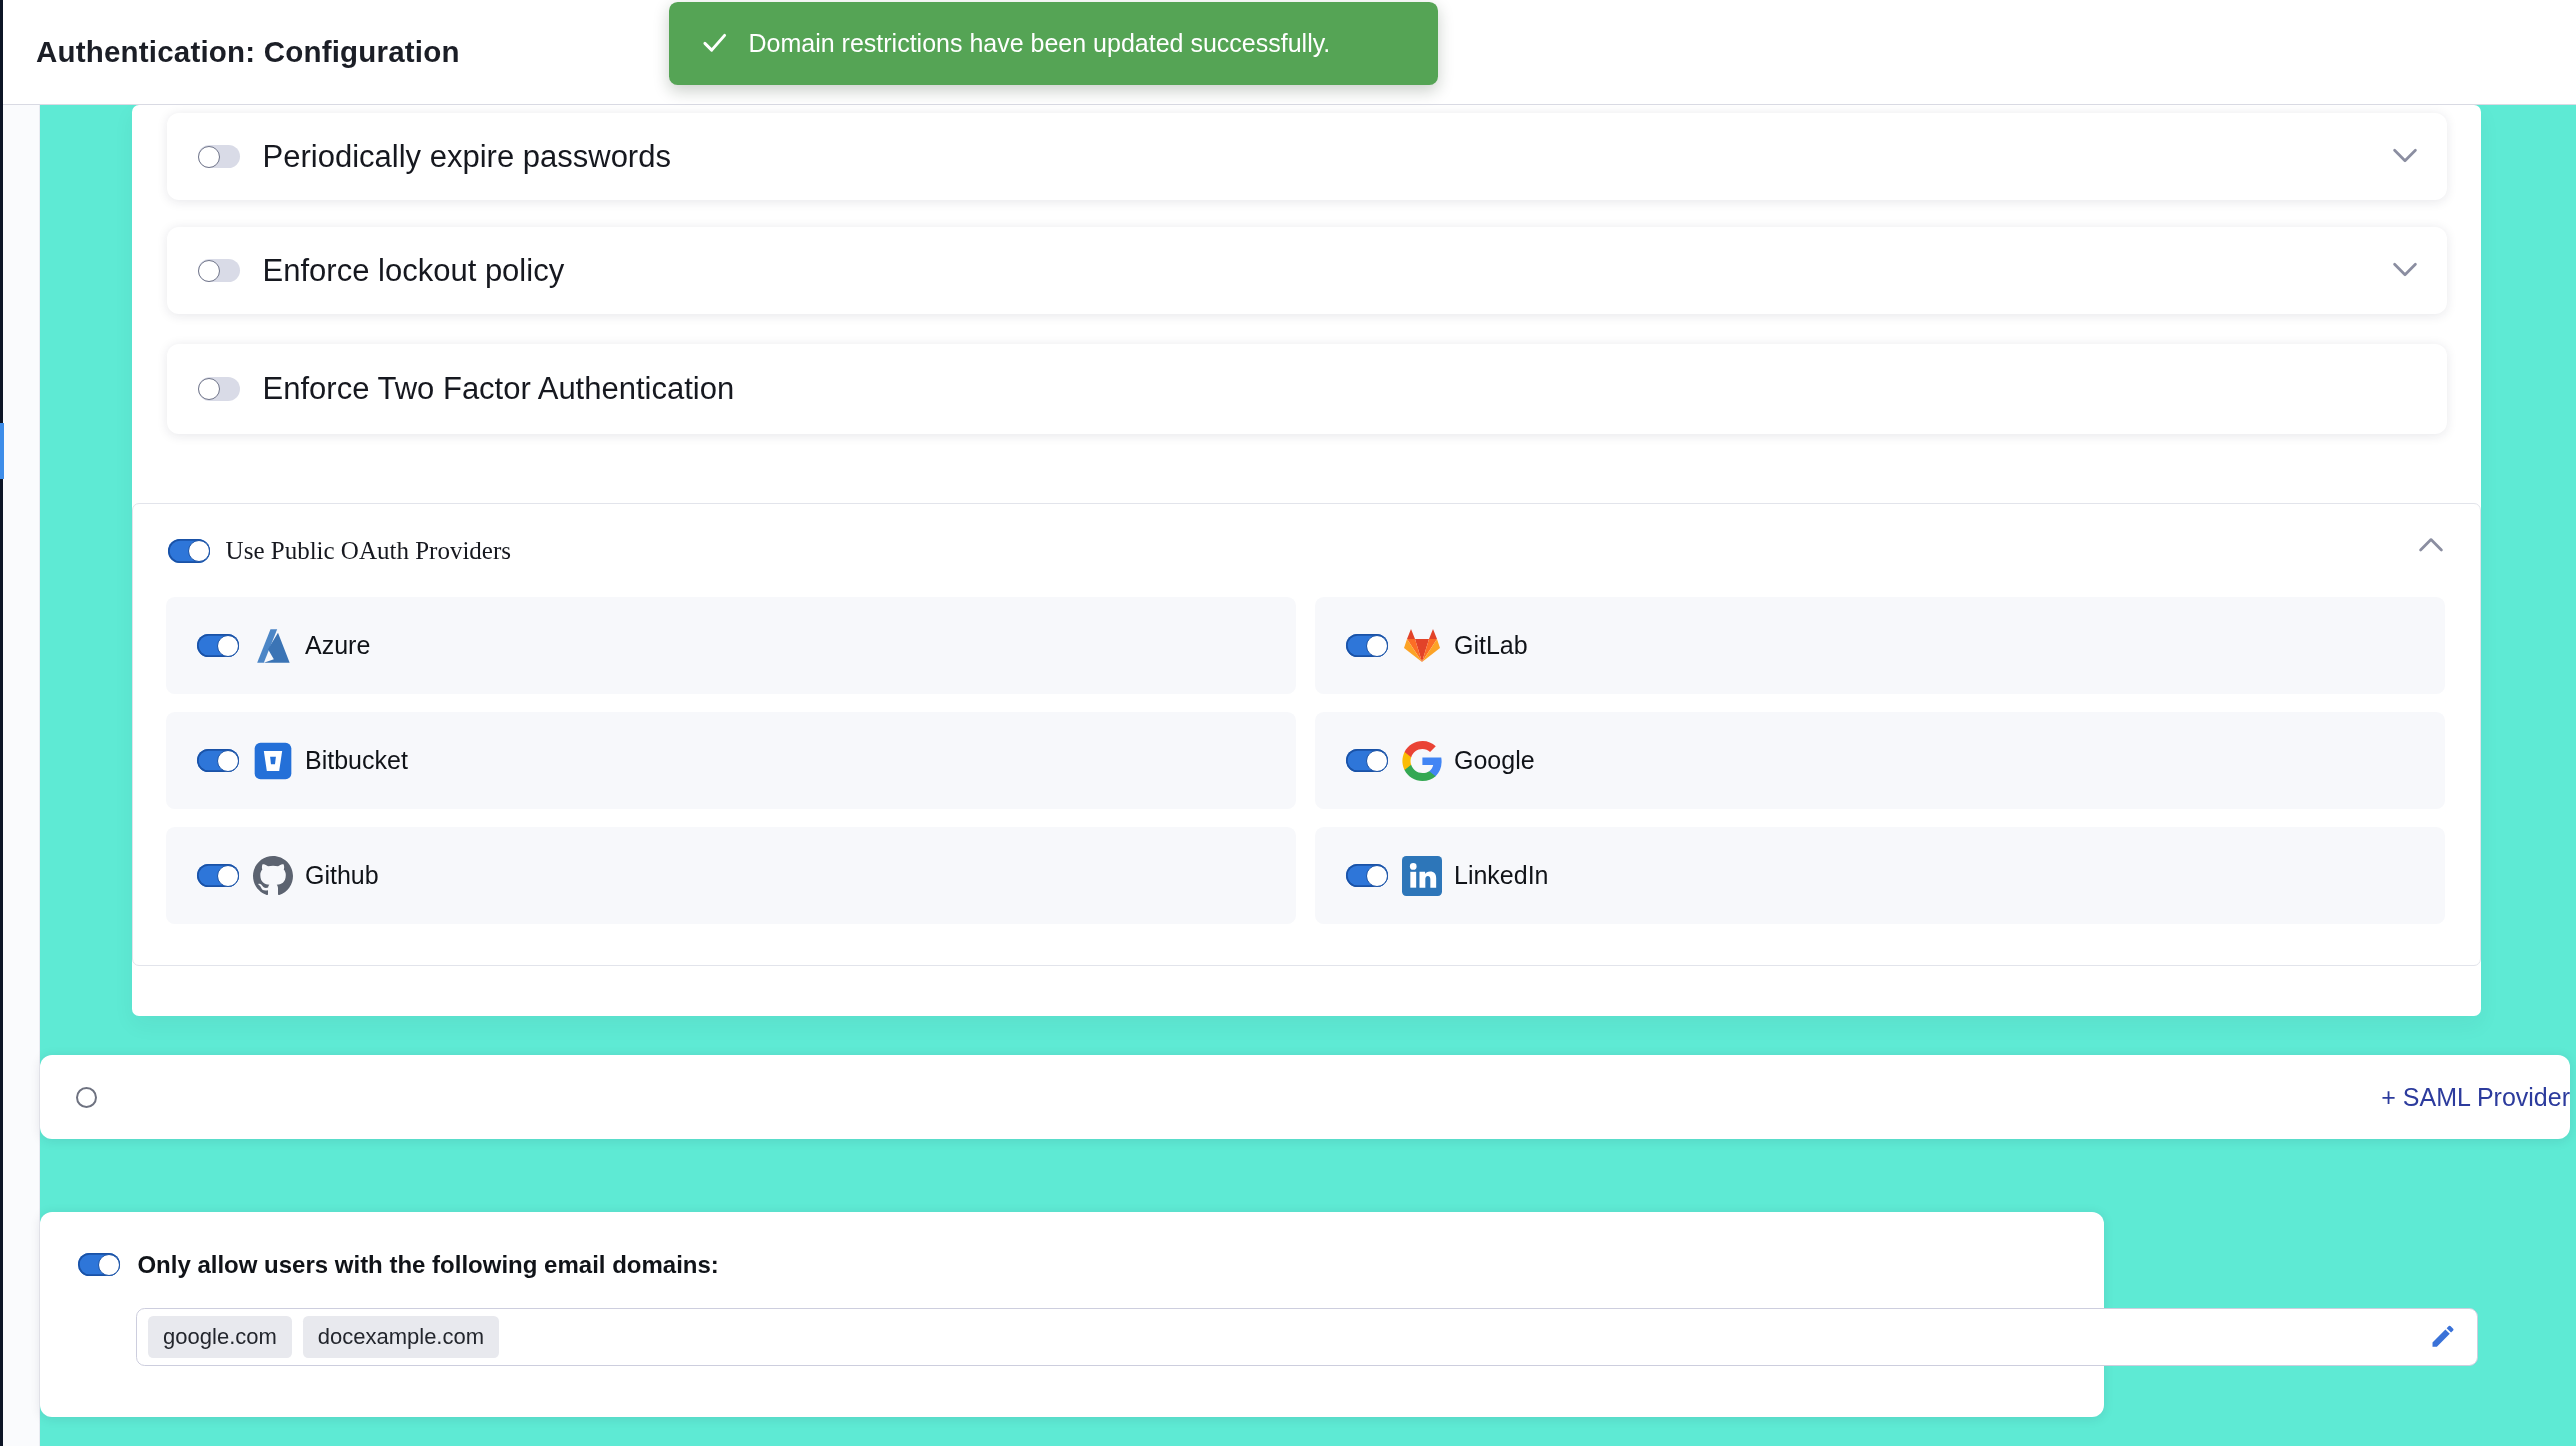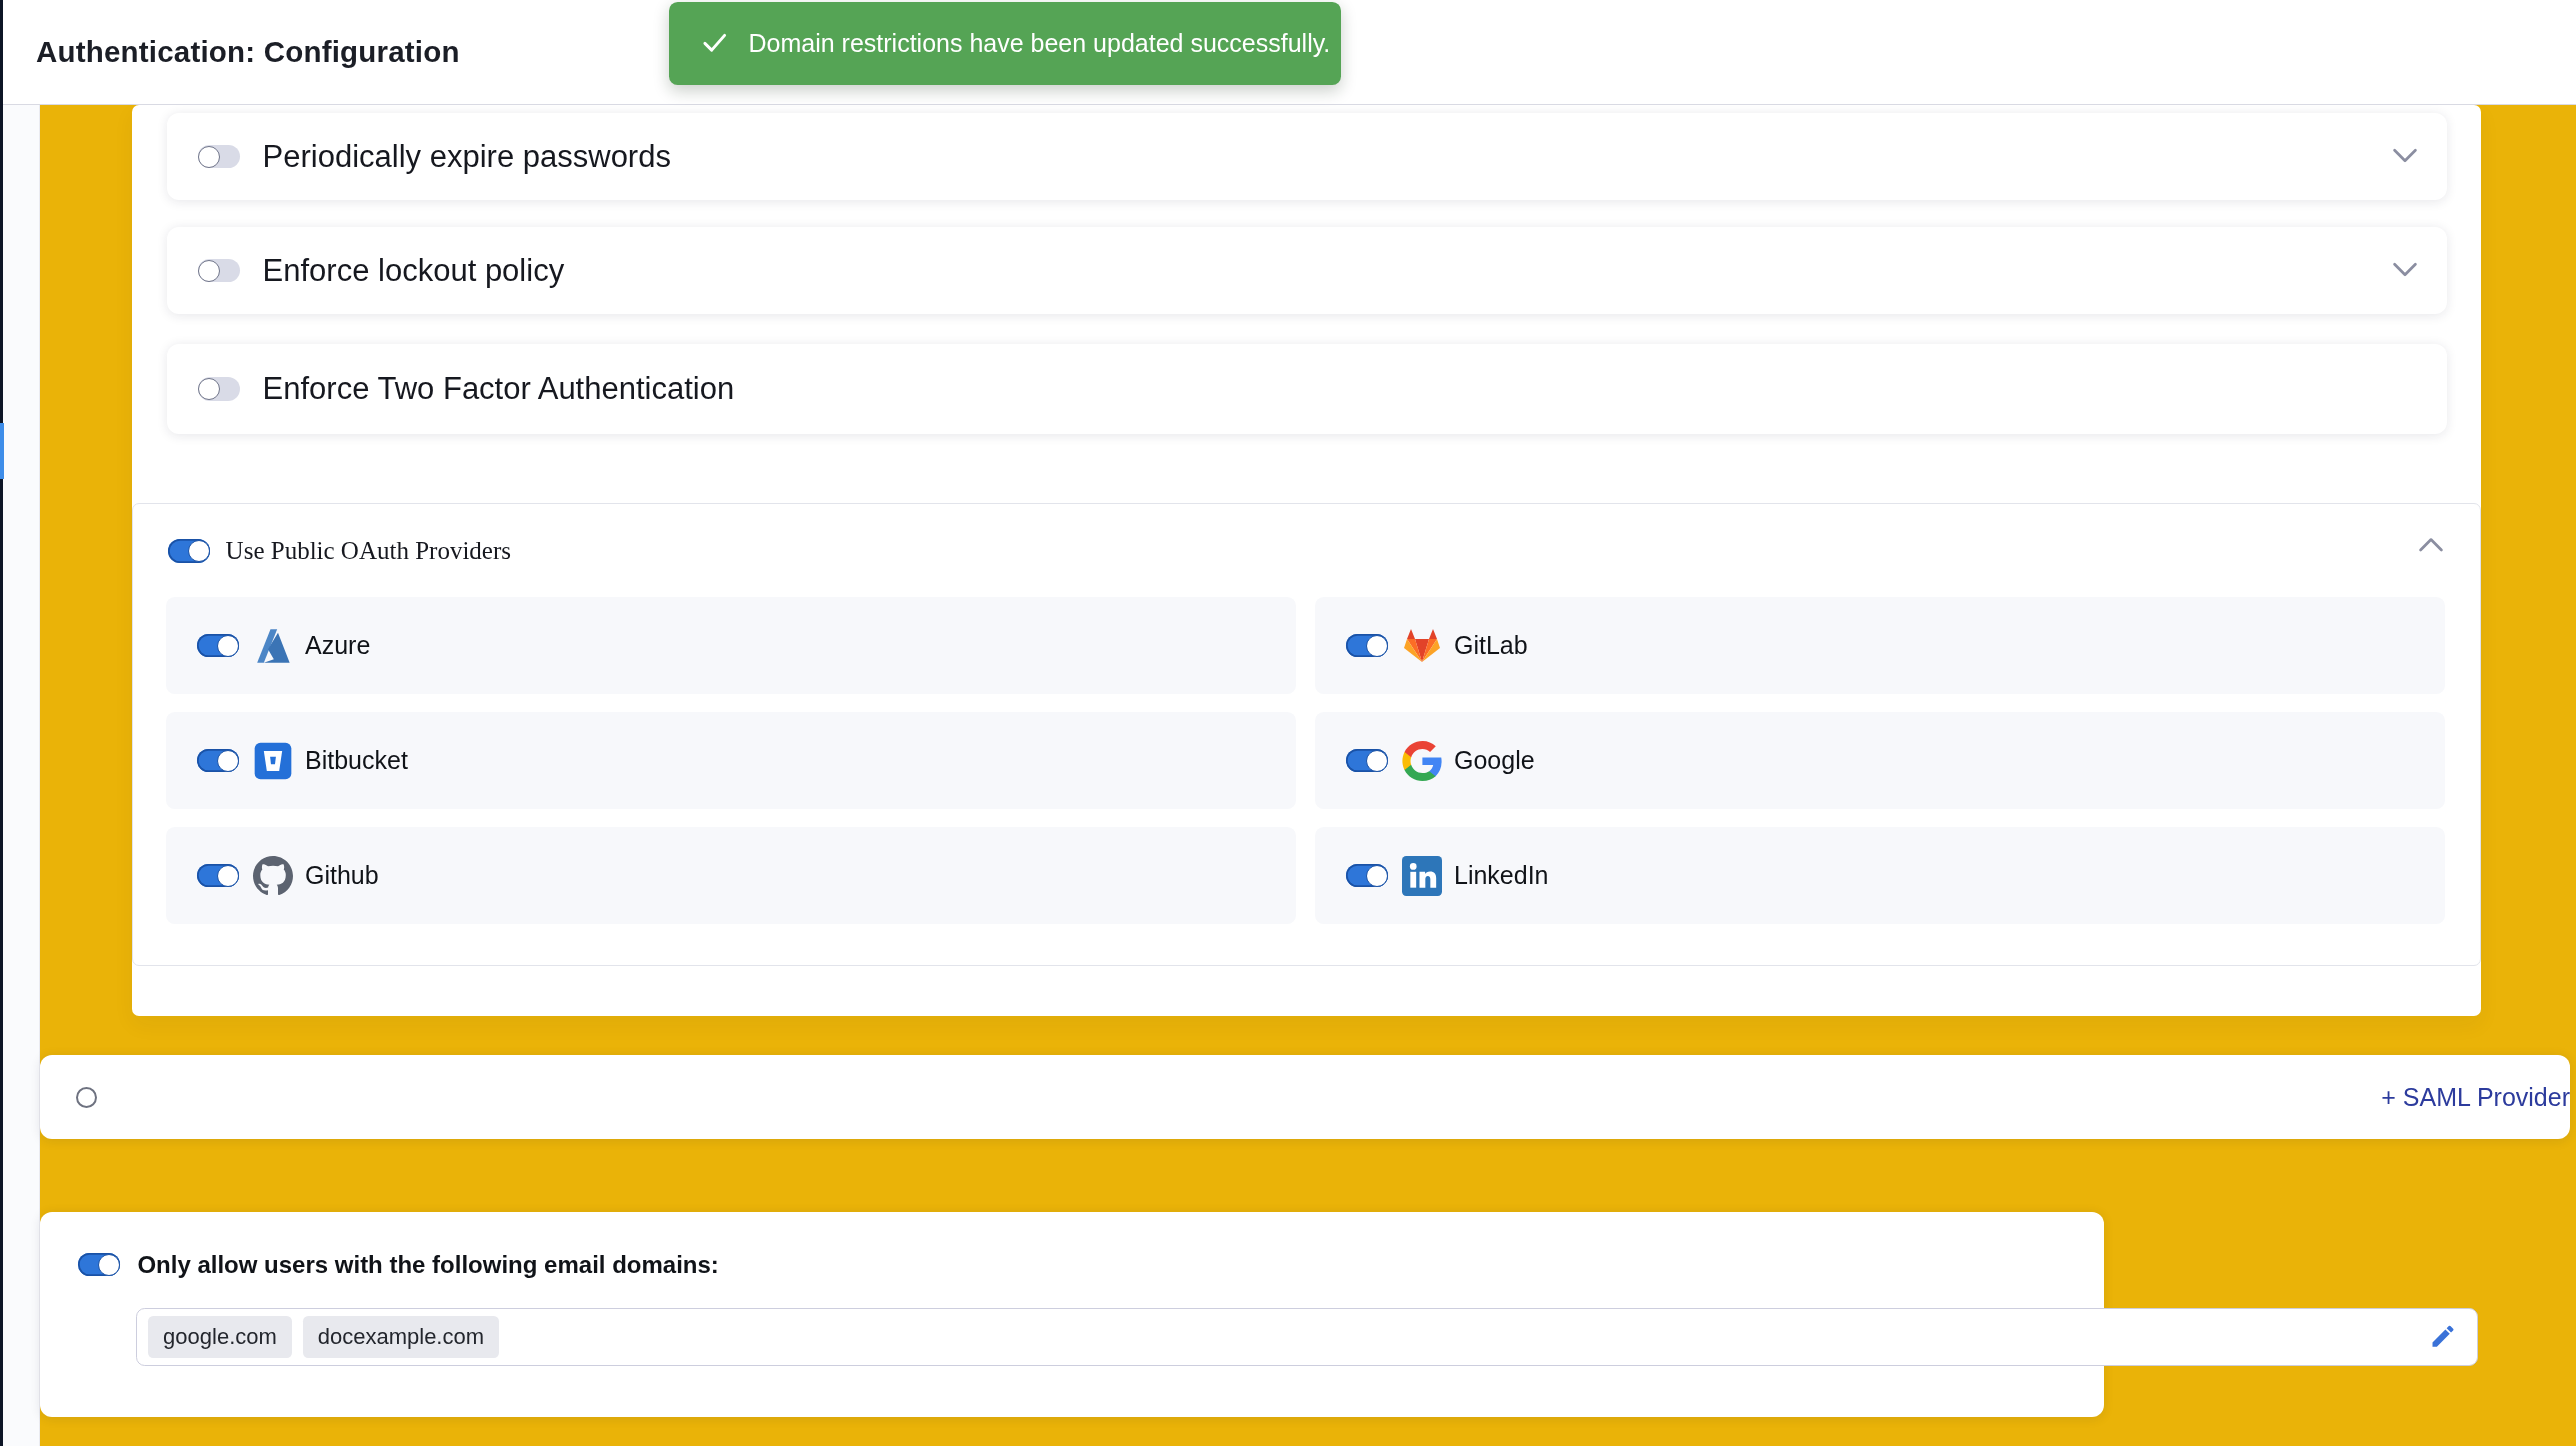--- a/index.html
+++ b/index.html
@@ -1,31 +1,31 @@
 <!DOCTYPE html>
 <html style="font-size:14px"><head>
 <meta charset="utf-8">
 <style>
   * { box-sizing: border-box; margin: 0; padding: 0; }
   html,body { width:2576px; height:1446px; }
   body { font-family:"Liberation Sans", sans-serif; }
-  #screen { position:relative; width:2576px; height:1446px; background:#eab308; overflow:hidden; }
+  #screen { position:relative; width:2576px; height:1446px; background:#5eead4; overflow:hidden; }
   .abs { position:absolute; }
 
   
   .edge-strip { left:0; top:0; width:2.6px; height:1446px; background:#0d1526; z-index:60; }
   .accent-strip { left:0; top:423px; width:3.5px; height:56px; background:#3e8de9; z-index:61; }
   .side-rail { left:2.6px; top:105px; width:37px; height:1341px; background:#fafbfd; border-right:0.9px solid #eaebf1; }
 
   
   .header { left:0; top:0; width:2576px; height:105px; background:#ffffff; border-bottom:1.7px solid #d9dae3; display:flex; align-items:center; z-index:40; }
   .header h1 { margin-left:36px; font-size:29.5px; font-weight:700; color:#1b1e26; letter-spacing:0.2px; }
 
   
-  .toast { left:669px; top:1.7px; width:672px; height:83px; background:#55a455; border-radius:8.7px;
+  .toast { left:669px; top:1.7px; width:769px; height:83px; background:#55a455; border-radius:8.7px;
            display:flex; align-items:center; padding-left:31px; z-index:50; box-shadow:0 5.2px 15.6px rgba(20,40,20,.22);text-align:center; }
   .toast svg { flex:0 0 auto; }
   .toast-text { color:#ffffff; font-size:25px; margin-left:19px; }
 
   
   .panel { left:132px; top:105px; width:2349px; height:911px; background:#ffffff; border-radius:7px; box-shadow:0 8.7px 21px rgba(30,35,60,.05); }
 
   
   .tcard { left:167px; width:2280px; background:#ffffff; border-radius:12px; box-shadow:0 1.7px 10.4px rgba(28,33,60,.10);
            display:flex; align-items:center; padding-left:31px; }

